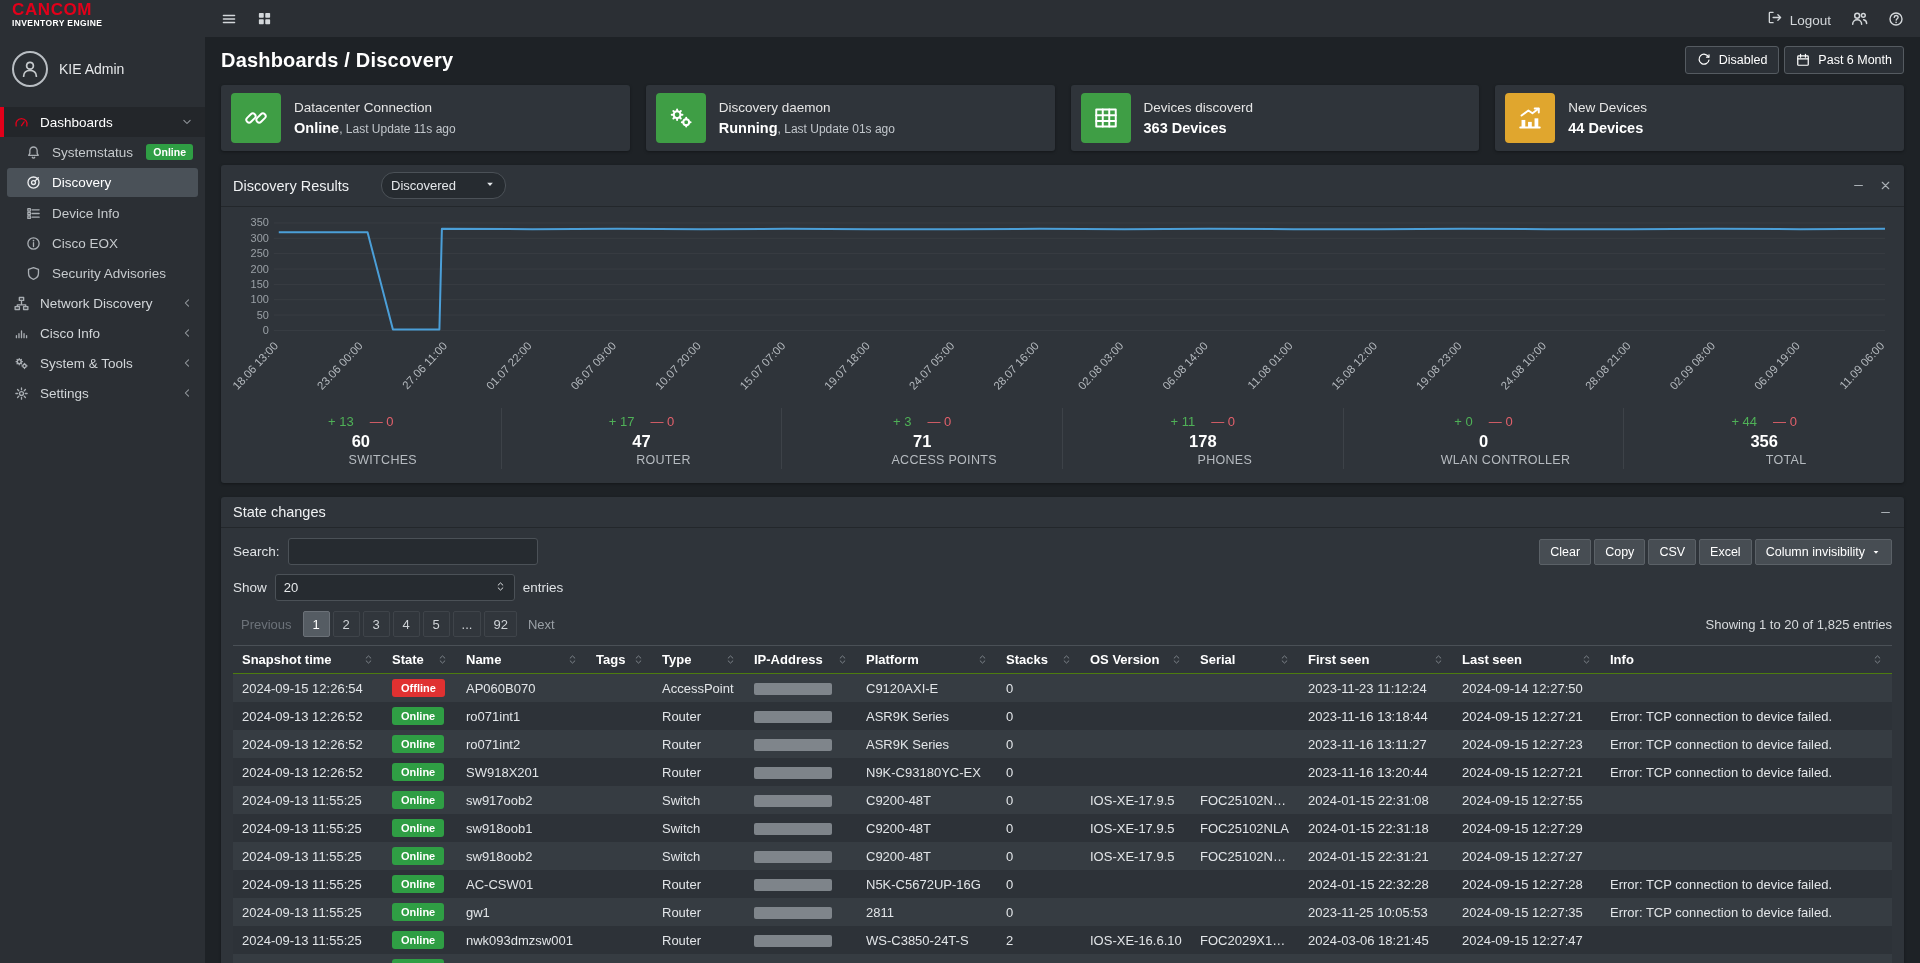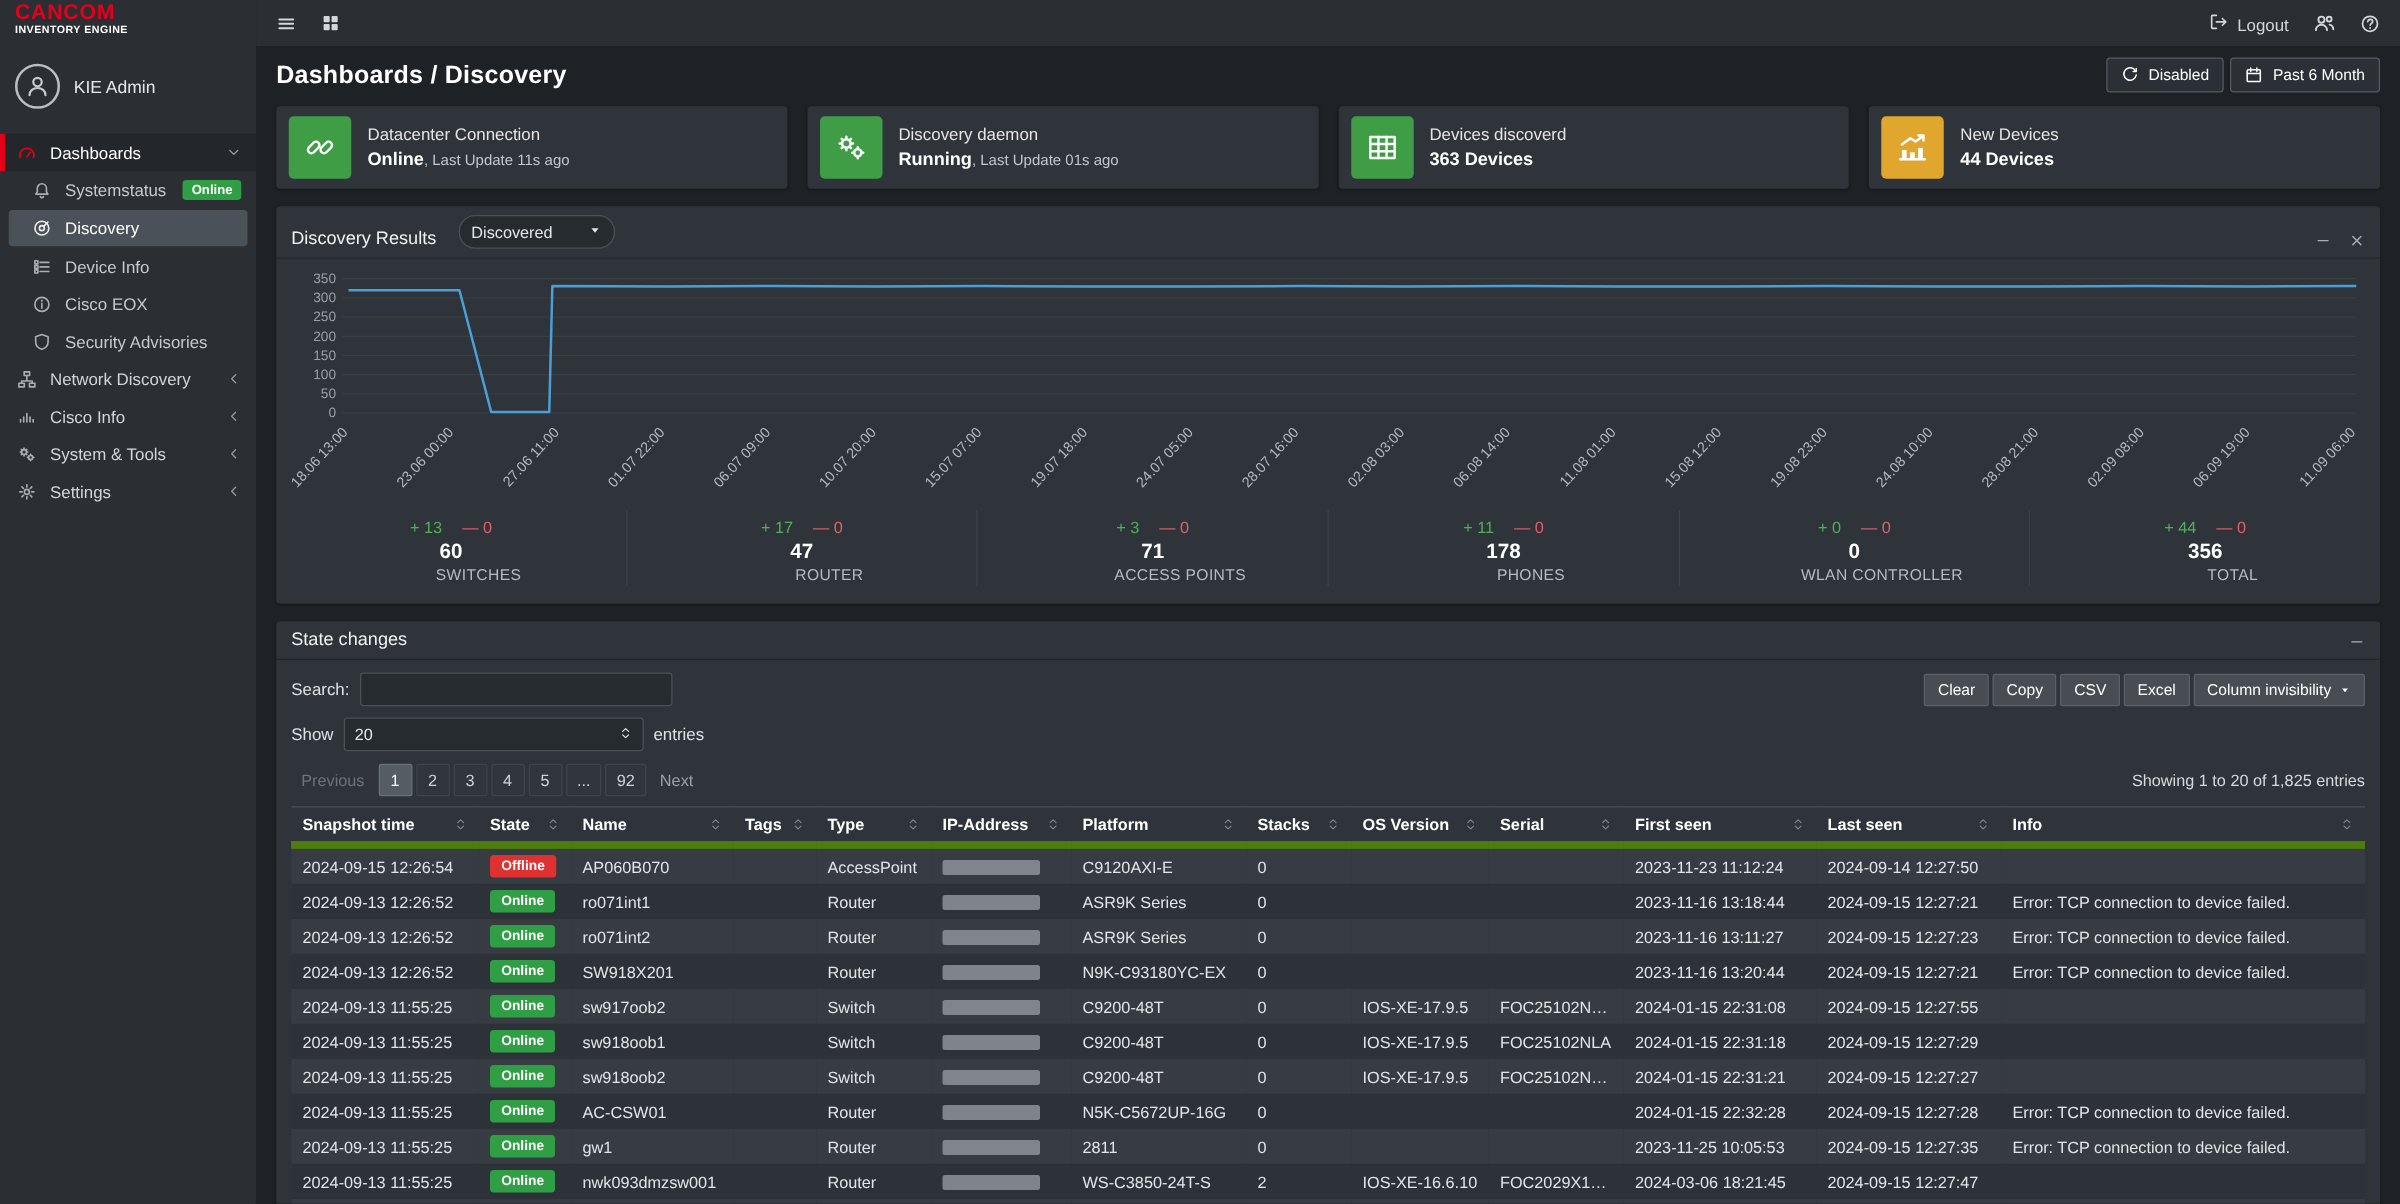--- a/index.html
+++ b/index.html
@@ -49,21 +49,21 @@
   .cards { display:grid; grid-template-columns:repeat(4, 1fr); gap:16px; padding:2px 16px 14px; }
   .card { background:#2f343a; border-radius:3px; padding:8px 10px; display:flex; align-items:center; gap:13px; box-shadow:0 1px 3px rgba(0,0,0,.35); }
   .card-tile { width:50px; height:50px; border-radius:4px; display:flex; align-items:center; justify-content:center; color:#fff; flex:0 0 50px; }
   .card-title { font-size:13.5px; color:#e5e5e5; margin-bottom:5px; }
   .card-value { font-size:13px; color:#ffffff; }
   .card-value b { font-size:14.5px; }
   .card-suffix { color:#c2c7cc; font-size:12px; }
 
   
   .panel { background:#2f343a; border-radius:3px; margin:0 16px 14px; box-shadow:0 1px 3px rgba(0,0,0,.35); }
-  .panel-header { display:flex; align-items:flex-end; gap:18px; padding:7px 12px; border-bottom:1px solid #23272b; }
+  .panel-header { display:flex; align-items:center; gap:32px; padding:7px 12px; border-bottom:1px solid #23272b; }
   .panel-title { font-size:14.5px; color:#f0f2f4; }
   .select-box { display:flex; align-items:center; gap:28px; background:#262b30; border:1px solid #4b5157; border-radius:13px; height:27px; padding:0 9px; font-size:13px; color:#e4e7ea; cursor:pointer; }
   .panel-tools { margin-left:auto; display:flex; gap:14px; color:#aab0b5; align-items:center; }
   .pt-ic { cursor:pointer; display:flex; }
 
   .chart-wrap { padding:8px 12px 0; }
   #chart { display:block; width:100%; height:auto; }
 
   .stats { display:flex; padding:2px 0 14px;justify-content:flex-end; }
   .stat { flex:1; text-align:center; padding:6px 0 2px; border-left:1px solid #3d4248; }
@@ -84,21 +84,21 @@
   .show-select { width:240px; height:27px; background:#262b30; border:1px solid #4b5157; border-radius:3px; display:flex; align-items:center; justify-content:space-between; padding:0 8px; font-size:13px; cursor:pointer; color:#e6e9eb; }
   .row-page { display:flex; align-items:center; margin-top:10px; }
   .pagination { display:flex; gap:3px; align-items:center; }
   .page-btn { min-width:27px; height:26px; display:inline-flex; align-items:center; justify-content:center; padding:0 8px; font-size:13px; color:#9aa0a6; background:transparent; border-radius:2px; cursor:pointer; }
   .page-btn.num { background:#31363c; border:1px solid #3f444a; color:#cfd3d7; }
   .page-btn.active { background:#555c63; border:1px solid #6b7178; color:#ffffff; }
   .page-btn.disabled { color:#6d737a; cursor:default; }
   .showing { margin-left:auto; font-size:13px; color:#d7dadd; }
 
   .sc-table { width:100%; border-collapse:collapse; table-layout:fixed; margin-top:8px; }
-  .sc-table th { font-size:13px; font-weight:bold; color:#ffffff; text-align:left; padding:6px 9px; border-top:1px solid #4a5056; border-bottom:6px solid #4d7c0f; background:#2f343a; white-space:nowrap; }
+  .sc-table th { font-size:13px; font-weight:bold; color:#ffffff; text-align:left; padding:6px 9px; border-top:1px solid #4a5056; border-bottom:1px solid #4d7c0f; background:#2f343a; white-space:nowrap; }
   .th-flex { display:flex; align-items:center; justify-content:space-between; gap:4px; }
   .sort-ic { color:#80868d; flex:0 0 auto; display:flex; }
   .sc-table td { font-size:13px; color:#e2e5e8; padding:5px 9px; overflow:hidden; white-space:nowrap; text-overflow:ellipsis; }
   .sc-table tbody tr:nth-child(odd)  { background:#363c42; }
   .sc-table tbody tr:nth-child(even) { background:#2d3238; }
   .badge { display:inline-block; font-size:11px; font-weight:bold; color:#ffffff; padding:2px 9px; border-radius:3px; line-height:14px; }
   .badge-online  { background:#2f9e44; }
   .badge-offline { background:#e03131; }
   .redact { display:inline-block; width:78px; height:12px; background:#878d93; border-radius:2px; vertical-align:middle; opacity:.9; }
 </style>

